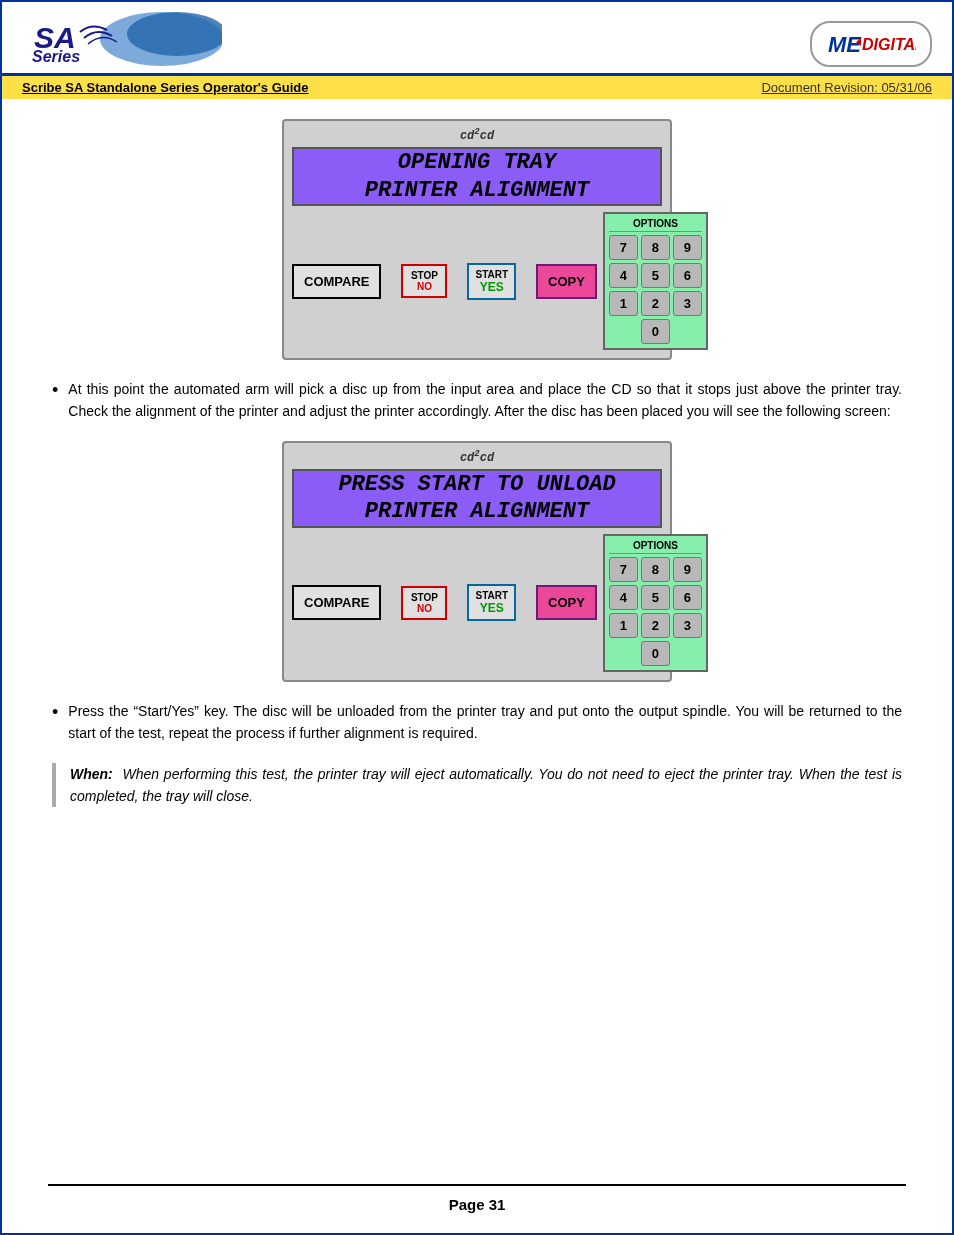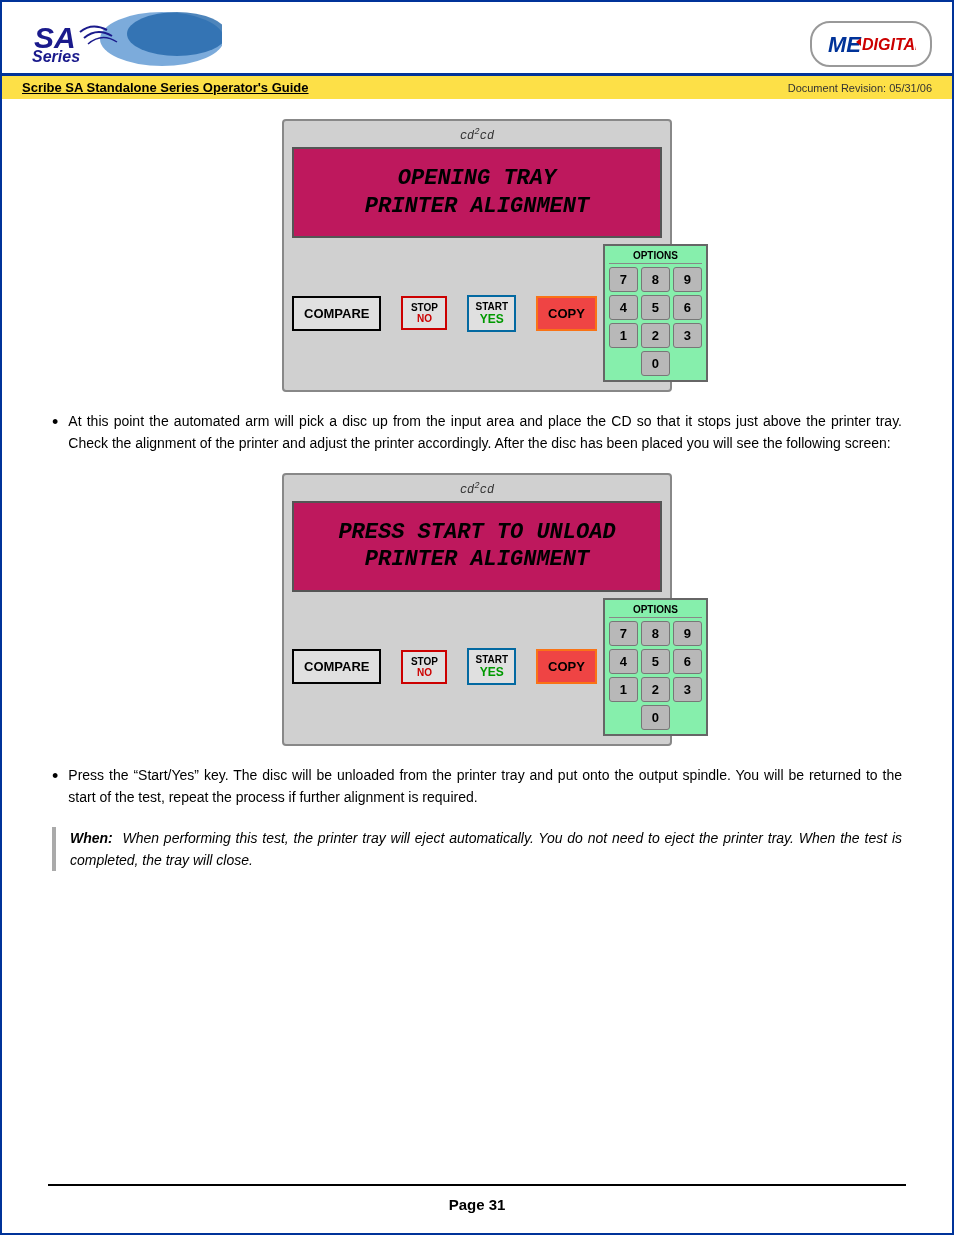--- a/index.html
+++ b/index.html
@@ -39,50 +39,51 @@
       padding: 4px 20px;
       background: #fde047;
     }
     .doc-title {
       font-size: 13px;
       font-weight: bold;
       color: #000;
       text-decoration: underline;
     }
     .doc-revision {
-      font-size: 11px;
+      font-size: 13px;
       color: #333;
+      text-decoration: underline;
     }
     
     .content {
       padding: 20px 50px;
     }
     
     .device-mockup {
       width: 390px;
       margin: 0 auto 18px auto;
       border: 2px solid #888;
       border-radius: 4px;
       background: #d0d0d0;
       padding: 6px 8px 8px 8px;
       position: relative;
     }
     .device-top-label {
       text-align: center;
       font-size: 12px;
-      font-weight: normal;
+      font-weight: bold;
       color: #333;
       font-style: italic;
       margin-bottom: 4px;
       font-family: 'Courier New', monospace;
     }
     .device-screen {
-      background: #be185d;
+      background: #8b5cf6;
       border: 2px solid #555;
-      padding: 16px 10px;
+      padding: 0 10px;
       text-align: center;
       margin-bottom: 6px;
     }
     .screen-text {
       color: #000;
       font-size: 22px;
       font-weight: bold;
       font-style: italic;
       font-family: 'Courier New', monospace;
       line-height: 1.25;
@@ -127,22 +128,22 @@
       padding: 4px 6px;
       font-size: 10px;
       font-weight: bold;
       cursor: pointer;
       text-align: center;
       min-width: 46px;
     }
     .btn-start .btn-top { font-size: 10px; font-weight: bold; }
     .btn-start .btn-bot { font-size: 12px; color: #009900; }
     .btn-copy {
-      border: 2px solid #f97316;
-      background: #ef4444;
+      border: 2px solid #701a75;
+      background: #ec4899;
       padding: 8px 10px;
       font-size: 13px;
       font-weight: bold;
       cursor: pointer;
       min-width: 60px;
       text-align: center;
     }
     .options-panel {
       border: 2px solid #666;
       background: #86efac;

